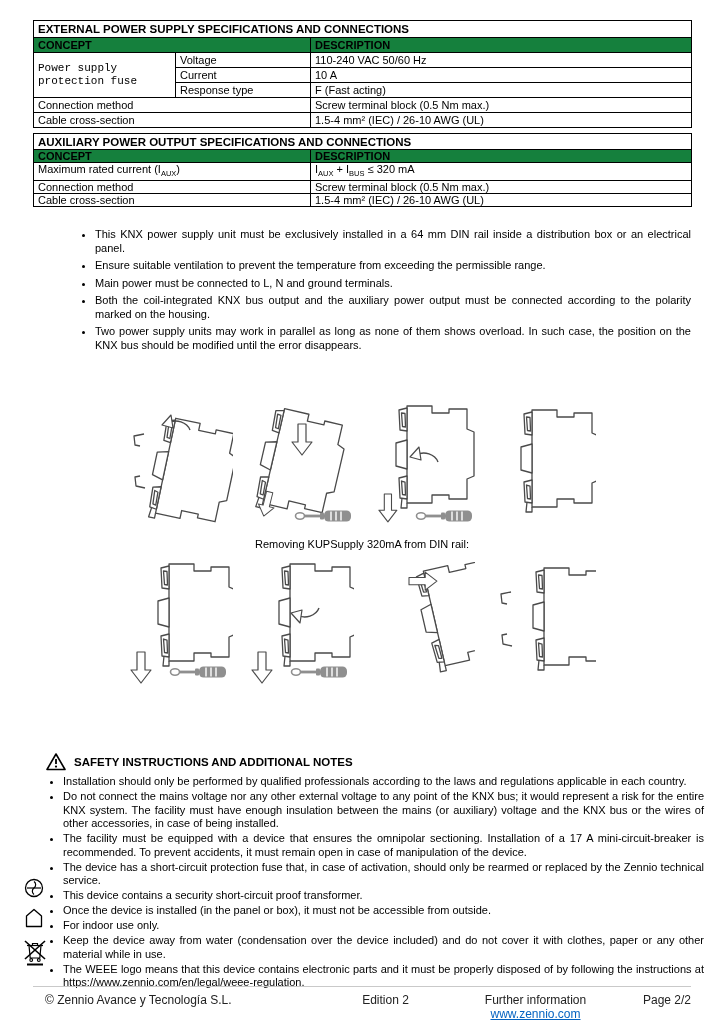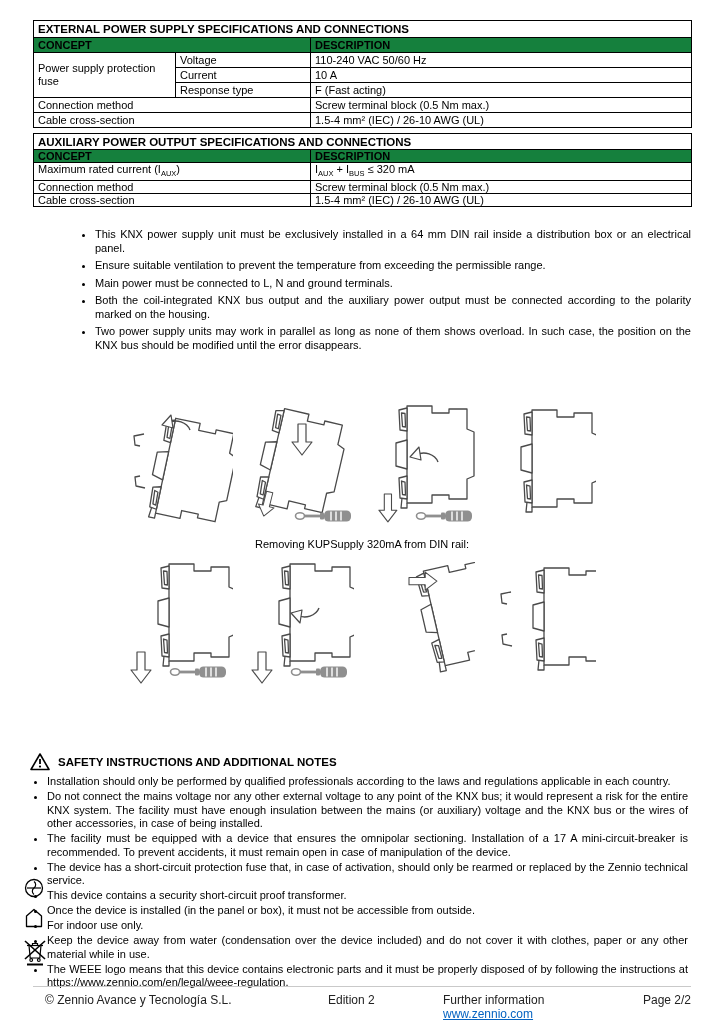--- a/index.html
+++ b/index.html
@@ -7,21 +7,21 @@
   .page{position:relative;width:724px;height:1024px;background:#fff;overflow:hidden;
         font-family:"Liberation Sans",sans-serif;color:#000;}
   .abs{position:absolute;}
 
   
   table.spec{border-collapse:collapse;width:658px;table-layout:fixed;font-size:11px;}
   table.spec td{border:1px solid #000;padding:0 4px;height:14px;line-height:13px;
                 white-space:nowrap;overflow:hidden;vertical-align:middle;}
   table.spec tr.title-row td{font-weight:bold;height:16px;font-size:11.5px;}
   table.spec tr.head-row td{background:#15803d;font-weight:bold;}
-  table.spec td.wrap{white-space:normal;}
+  table.spec td.wrap{white-space:normal;font-family:Liberation Mono, monospace;}
   #table2 table.spec td{height:12px;line-height:12px;}
   #table2 table.spec tr.title-row td{height:15px;}
   sub{font-size:7.5px;vertical-align:sub;letter-spacing:0;}
 
   
   .h-section{font-size:11.5px;font-weight:bold;margin:0;}
   ul.blist{margin:6px 0 0 0;padding-left:62px;width:596px;box-sizing:content-box;}
   ul.blist li{font-size:11px;line-height:14.2px;margin-bottom:3px;text-align:justify;padding-right:0;}
   ul.slist{margin:4px 0 0 0;padding-left:17px;width:641px;}
   ul.slist li{font-size:11px;line-height:13.5px;margin-bottom:1.5px;text-align:justify;}
@@ -30,21 +30,21 @@
   
   .panel-row{width:658px;display:flex;justify-content:center;gap:16px;}
   .panel{width:105px;height:132px;}
 
   
   .safety-head{display:flex;align-items:center;gap:8px;}
 
   
   .footer{width:658px;border-top:1px solid #c9c9c9;padding-top:6px;display:grid;
           grid-template-columns:295px 115px 185px 1fr;font-size:12px;color:#222;}
-  .footer .c{text-align:left;}
+  .footer .c{text-align:center;}
   .footer .r{text-align:right;}
   .footer a{color:#0563c1;text-decoration:underline;cursor:pointer;}
 </style>
 </head>
 <body>
 
 <svg width="0" height="0" style="position:absolute" aria-hidden="true">
   <defs>
     <g id="mod" stroke="#4a4a4a" stroke-width="1.3" fill="#fff" stroke-linejoin="round">
       <path d="M21,4 L46,4 L46,11 L63,11 L63,7 L81,7 L81,27 L88,30 L88,74 L81,77 L81,97 L63,97 L63,93 L46,93 L46,101 L21,101 Z"></path>
@@ -203,21 +203,21 @@
         <use href="#mod" transform="translate(32,16) rotate(-13)"></use>
         <use href="#arrow-down" transform="translate(44,8) rotate(-90 11 16) scale(0.9)"></use>
       </svg>
       <svg class="panel" viewBox="0 0 105 132">
         <use href="#rail" transform="translate(8,36)"></use>
         <use href="#mod" transform="translate(32,8)"></use>
       </svg>
     </div>
   </section>
 
-  <section class="abs" style="top:753px;left:30px;width:661px;">
+  <section class="abs" style="top:753px;left:46px;width:661px;">
     <div class="safety-head">
       <svg width="20" height="18" viewBox="0 0 20 18">
         <path d="M10,1 L19,16.5 L1,16.5 Z" fill="none" stroke="#000" stroke-width="1.6" stroke-linejoin="round"></path>
         <line x1="10" y1="6" x2="10" y2="11" stroke="#000" stroke-width="1.8"></line>
         <circle cx="10" cy="13.6" r="1.1" fill="#000"></circle>
       </svg>
       <h3 class="h-section">SAFETY INSTRUCTIONS AND ADDITIONAL NOTES</h3>
     </div>
     <ul class="slist">
       <li>Installation should only be performed by qualified professionals according to the laws and regulations applicable in each country.</li>

